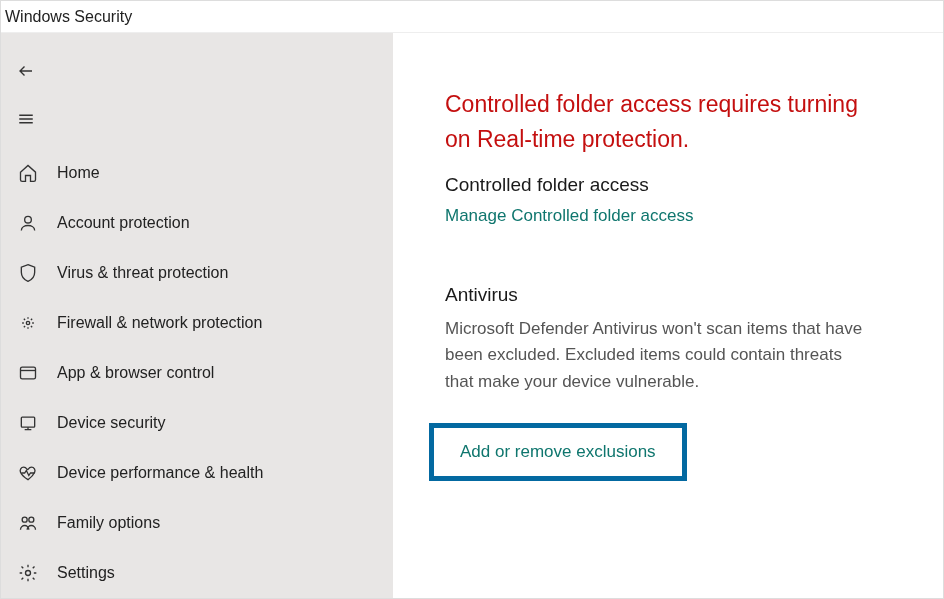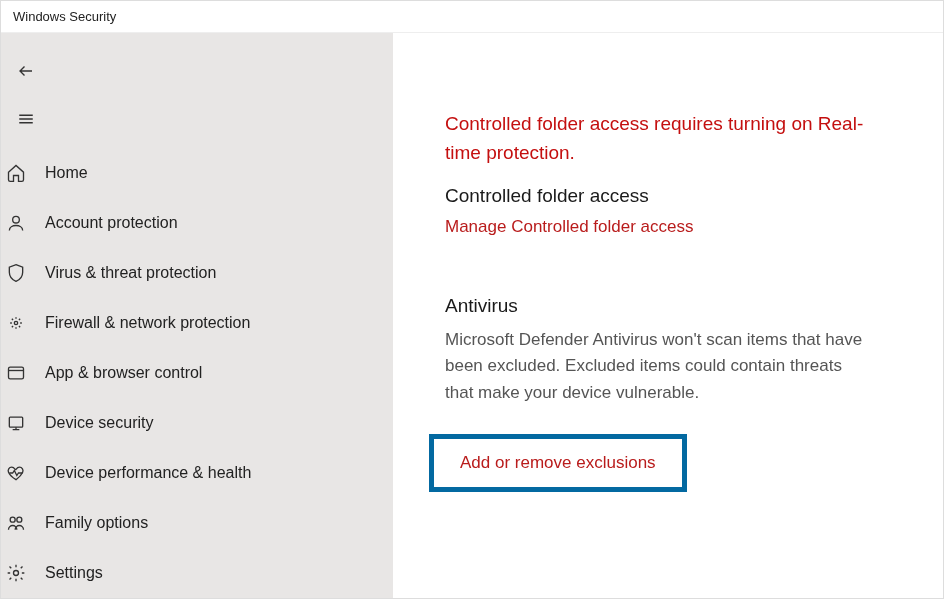--- a/index.html
+++ b/index.html
@@ -10,22 +10,22 @@
       border: 1px solid #ddd;
       display: flex;
       flex-direction: column;
       overflow: hidden;
       background: #fff;
     }
     .titlebar {
       height: 32px;
       display: flex;
       align-items: center;
-      padding: 0 12px;
-      font-size: 13px;
+      padding: 0 4px;
+      font-size: 16px;
       color: #222;
       border-bottom: 1px solid #eee;
       background: #fff;
     }
     .content {
       flex: 1;
       display: flex;
       overflow: hidden;
     }
     .sidebar {
@@ -41,57 +41,56 @@
       align-items: center;
       padding: 0 16px;
       cursor: pointer;
     }
     .side-btn svg { width: 18px; height: 18px; display: block; }
     .nav-list { margin-top: 6px; }
     .nav-item {
       height: 50px;
       display: flex;
       align-items: center;
-      padding: 0 4px;
+      padding: 0 16px;
       gap: 18px;
       font-size: 16px;
       color: #222;
       cursor: pointer;
     }
     .nav-item .icon { width: 22px; display: flex; justify-content: center; align-items: center; }
     .nav-item .icon svg { width: 20px; height: 20px; stroke: #333; fill: none; stroke-width: 1.6; }
     .nav-settings { margin-top: auto; text-align: right; }
     .main {
       flex: 1;
       padding: 54px 38px 0 52px;
       overflow-y: auto;
     }
     .warning {
       color: #c40f0f;
-      font-size: 19px;
+      font-size: 23px;
       line-height: 1.5;
       margin-bottom: 18px;
       max-width: 420px;
-      margin-top: 23px;
     }
     .section-title {
       font-size: 19px;
       font-weight: 400;
       color: #1a1a1a;
       margin-bottom: 10px;
     }
     .section-desc {
       font-size: 17px;
       color: #555;
       line-height: 1.55;
       max-width: 420px;
       margin-bottom: 20px;
     }
     .link {
-      color: #b91c1c;
+      color: #0f766e;
       font-size: 17px;
       cursor: pointer;
       display: inline-block;
     }
     .section-gap { height: 58px; }
     .highlight-box {
       border: 5px solid #0369a1;
       display: inline-block;
       padding: 14px 26px;
       margin-top: 8px;

